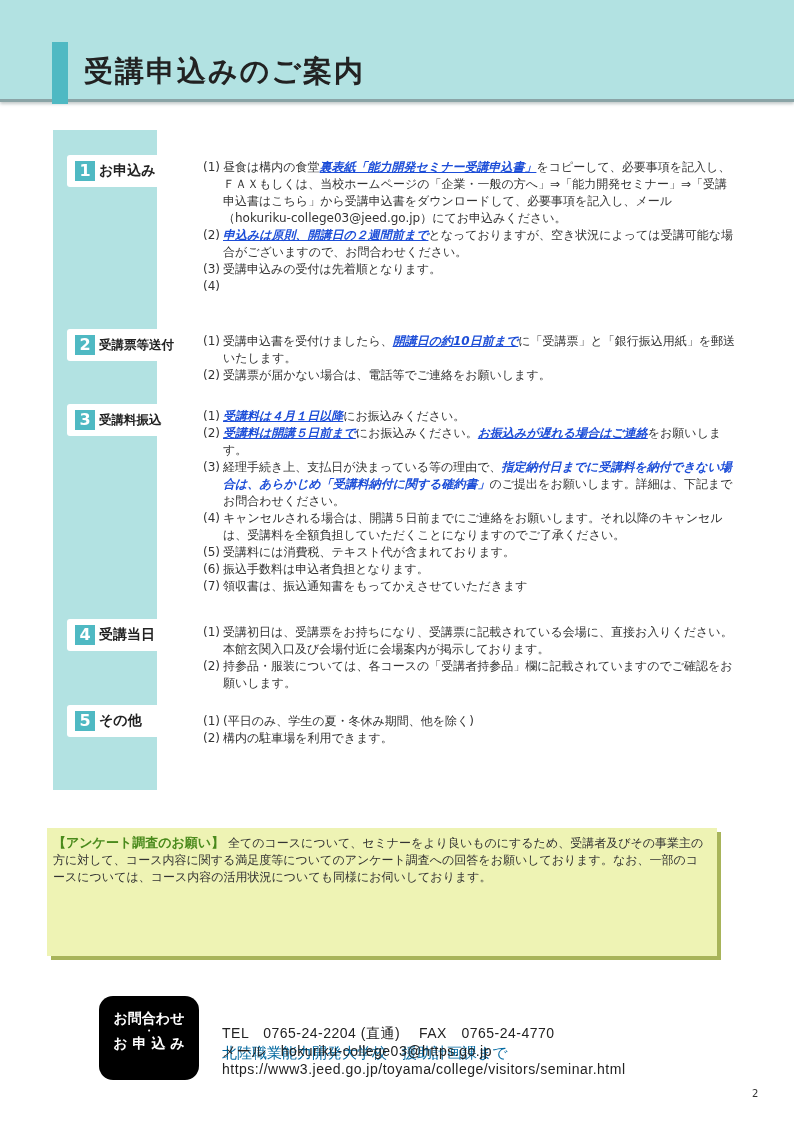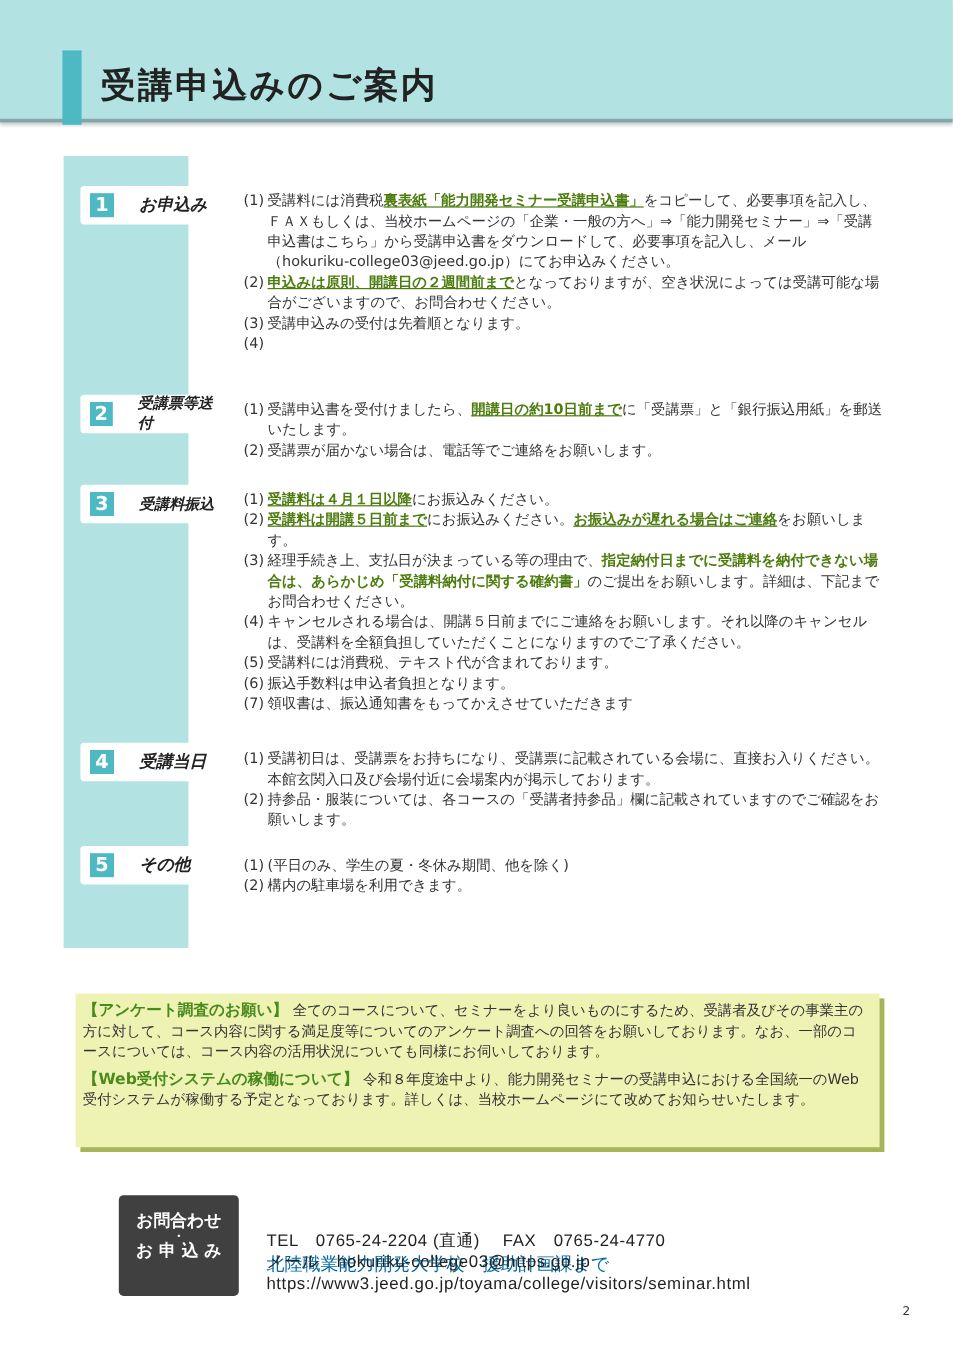--- a/index.html
+++ b/index.html
@@ -32,49 +32,49 @@
     background: #ffffff;
     display: flex; align-items: center;
     border-radius: 3px 0 0 3px;
   }
   .section-num {
     display: inline-block; width: 20px; height: 20px; margin-left: 8px;
     background: #4fb9c3; color: #fff; font-size: 16px; font-weight: bold;
     text-align: center; line-height: 20px;
   }
   .section-name {
-    margin-left: 21px; font-size: 14px; font-weight: bold; color: #222; font-style: italic;
+    margin-left: 4px; font-size: 14px; font-weight: bold; color: #222;
   }
   .section-name.small { font-size: 12.5px; }
 
   
   .section-body {
     position: absolute; left: 203px; width: 535px;
     font-size: 12px; line-height: 17px; color: #333;
   }
   .item { position: relative; padding-left: 20px; }
   .item .num { position: absolute; left: 0; top: 0; }
-  .hl { color: #4d7c0f; font-weight: bold; }
+  .hl { color: #1d4ed8; font-weight: bold; font-style: italic; }
   .ul { text-decoration: underline; }
 
   
   .notice {
-    position: absolute; left: 63px; top: 828px; width: 670px; height: 128px;
+    position: absolute; left: 47px; top: 828px; width: 670px; height: 128px;
     background: #eef3b4;
     box-shadow: 4px 4px 0 #a8b45a;
     padding: 6px 8px 0 6px;
     font-size: 12px; line-height: 17px; color: #333;
   }
   .notice p { margin-bottom: 6px; }
   .notice .nh { color: #4a8a1c; font-weight: bold; font-size: 13px; }
 
   
   .contact-badge {
     position: absolute; left: 99px; top: 996px; width: 100px; height: 84px;
-    background: #404040; border-radius: 4px;
+    background: #000000; border-radius: 14px;
     color: #fff; font-weight: bold; font-size: 14px; text-align: center;
     padding-top: 14px; line-height: 17px;
   }
   .contact-badge .dot { display: block; font-size: 10px; line-height: 8px; }
   .contact-org {
     position: absolute; left: 222px; top: 1044px; font-size: 15px; color: #0369a1;
   }
   .contact-line {
     position: absolute; left: 222px; font-size: 14px; color: #222; letter-spacing: 0.5px;
     font-family: "Liberation Sans", sans-serif;
@@ -107,21 +107,21 @@
 <div class="section-label" style="top:619px">
   <span class="section-num">4</span>
   <span class="section-name">受講当日</span>
 </div>
 <div class="section-label" style="top:705px">
   <span class="section-num">5</span>
   <span class="section-name">その他</span>
 </div>
 
 <div class="section-body" style="top:159px">
-    <div class="item"><span class="num">(1)</span><span>受講料には消費税</span><span class="hl ul">裏表紙「能力開発セミナー受講申込書」</span><span>をコピーして、必要事項を記入し、ＦＡＸもしくは、当校ホームページの「企業・一般の方へ」⇒「能力開発セミナー」⇒「受講申込書はこちら」から受講申込書をダウンロードして、必要事項を記入し、メール（hokuriku-college03@jeed.go.jp）にてお申込みください。</span></div>
+    <div class="item"><span class="num">(1)</span><span>昼食は構内の食堂</span><span class="hl ul">裏表紙「能力開発セミナー受講申込書」</span><span>をコピーして、必要事項を記入し、ＦＡＸもしくは、当校ホームページの「企業・一般の方へ」⇒「能力開発セミナー」⇒「受講申込書はこちら」から受講申込書をダウンロードして、必要事項を記入し、メール（hokuriku-college03@jeed.go.jp）にてお申込みください。</span></div>
     <div class="item"><span class="num">(2)</span><span class="hl ul">申込みは原則、開講日の２週間前まで</span><span>となっておりますが、空き状況によっては受講可能な場合がございますので、お問合わせください。</span></div>
     <div class="item"><span class="num">(3)</span><span>受講申込みの受付は先着順となります。</span></div>
     <div class="item"><span class="num">(4)</span></div>
   </div>
 <div class="section-body" style="top:333px">
     <div class="item"><span class="num">(1)</span><span>受講申込書を受付けましたら、</span><span class="hl ul">開講日の約10日前まで</span><span>に「受講票」と「銀行振込用紙」を郵送いたします。</span></div>
     <div class="item"><span class="num">(2)</span><span>受講票が届かない場合は、電話等でご連絡をお願いします。</span></div>
   </div>
 <div class="section-body" style="top:408px">
     <div class="item"><span class="num">(1)</span><span class="hl ul">受講料は４月１日以降</span><span>にお振込みください。</span></div>
@@ -140,24 +140,20 @@
     <div class="item"><span class="num">(1)</span></div>
     <div class="item"><span class="num"></span><span>(平日のみ、学生の夏・冬休み期間、他を除く)</span></div>
     <div class="item"><span class="num">(2)</span><span>構内の駐車場を利用できます。</span></div>
   </div>
 
 <div class="notice">
   <p>
     <span class="nh">【アンケート調査のお願い】</span>
     <span>全てのコースについて、セミナーをより良いものにするため、受講者及びその事業主の方に対して、コース内容に関する満足度等についてのアンケート調査への回答をお願いしております。なお、一部のコースについては、コース内容の活用状況についても同様にお伺いしております。</span>
   </p>
-  <p>
-    <span class="nh">【Web受付システムの稼働について】</span>
-    <span>令和８年度途中より、能力開発セミナーの受講申込における全国統一のWeb受付システムが稼働する予定となっております。詳しくは、当校ホームページにて改めてお知らせいたします。</span>
-  </p>
 </div>
 
 <div class="contact-badge">
   <span>お問合わせ</span>
   <span class="dot">・</span>
   <span>お 申 込 み</span>
 </div>
 <div class="contact-org">北陸職業能力開発大学校　援助計画課まで</div>
 <div class="contact-line" style="top:1025px">TEL　0765-24-2204 (直通)　 FAX　0765-24-4770</div>
 <div class="contact-line" style="top:1043px">メール　hokuriku-college03@https.go.jp</div>

